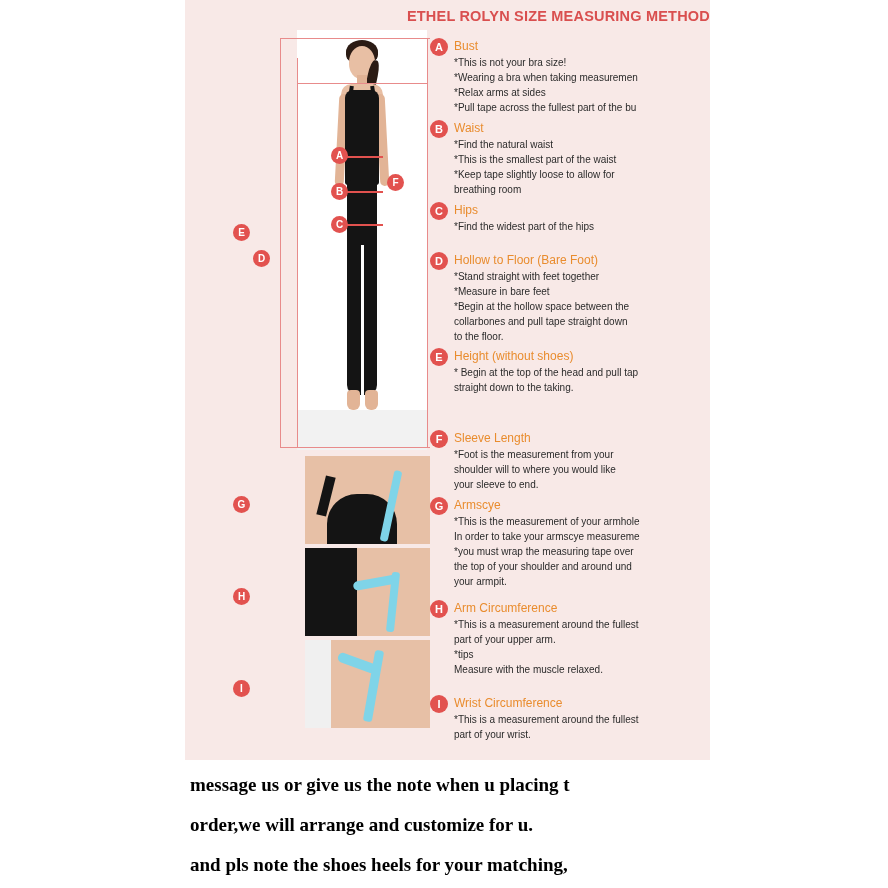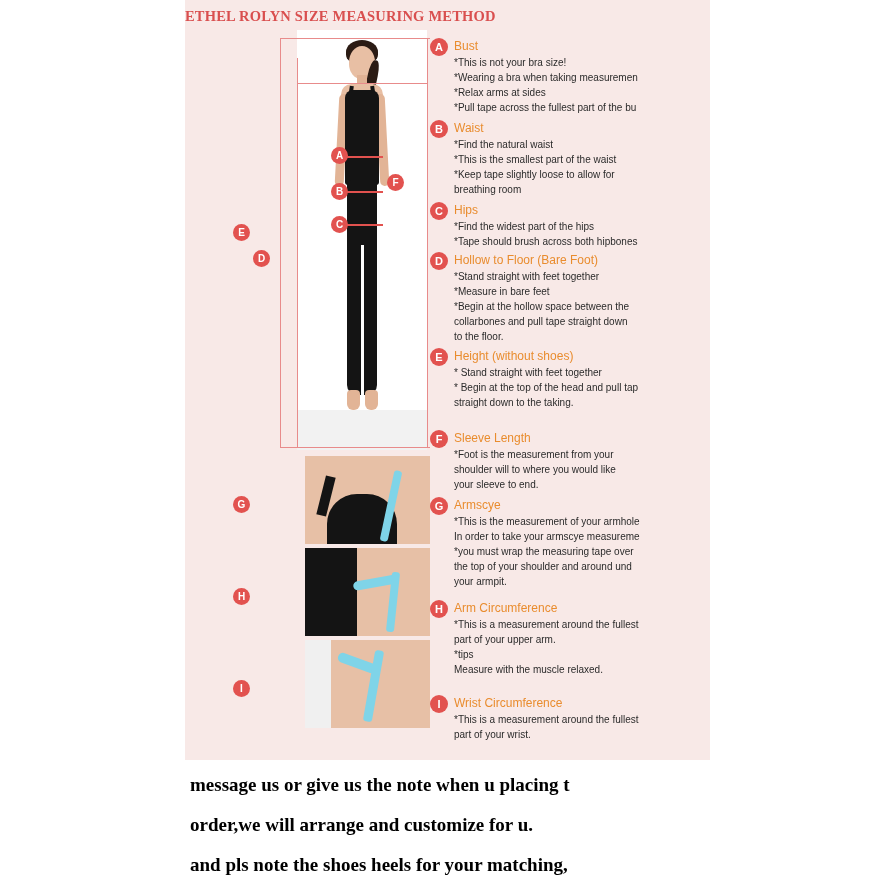--- a/index.html
+++ b/index.html
@@ -29,26 +29,25 @@
     width: 525px;
     height: 760px;
     background: #f8e9e7;
     overflow: hidden;
   }
   .title {
     position: absolute;
     left: 0;
     top: 8px;
     width: 525px;
-    text-align: left;
+    text-align: right;
     font-size: 14.5px;
     font-weight: bold;
     color: #d94f4f;
     letter-spacing: 0.2px;
-    font-family: Liberation Serif, serif;
   }
 
   
   .photo-col {
     position: absolute;
     left: 50px;
     top: 28px;
     width: 215px;
     height: 720px;
   }
@@ -372,41 +371,39 @@
           <div>*Keep tape slightly loose to allow for</div>
           <div>  breathing room</div>
         </div>
       </div>
 
       <div class="entry" style="top:172px;">
         <div class="badge">C</div>
         <div class="head">Hips</div>
         <div class="lines">
           <div>*Find the widest part of the hips</div>
-          <div>*Tape should brush across both hipbones</div>
         </div>
       </div>
 
       <div class="entry" style="top:222px;">
         <div class="badge">D</div>
         <div class="head">Hollow to Floor (Bare Foot)</div>
         <div class="lines">
           <div>*Stand straight with feet together</div>
           <div>*Measure in bare feet</div>
           <div>*Begin at the hollow space between the</div>
           <div>  collarbones and pull tape straight down</div>
           <div>  to the floor.</div>
         </div>
       </div>
 
       <div class="entry" style="top:318px;">
         <div class="badge">E</div>
         <div class="head">Height (without shoes)</div>
         <div class="lines">
-          <div>* Stand straight with feet together</div>
           <div>* Begin at the top of the head and pull tap</div>
           <div>  straight down to the taking.</div>
         </div>
       </div>
 
       <div class="entry" style="top:400px;">
         <div class="badge">F</div>
         <div class="head">Sleeve Length</div>
         <div class="lines">
           <div>*Foot is the measurement from your</div>

